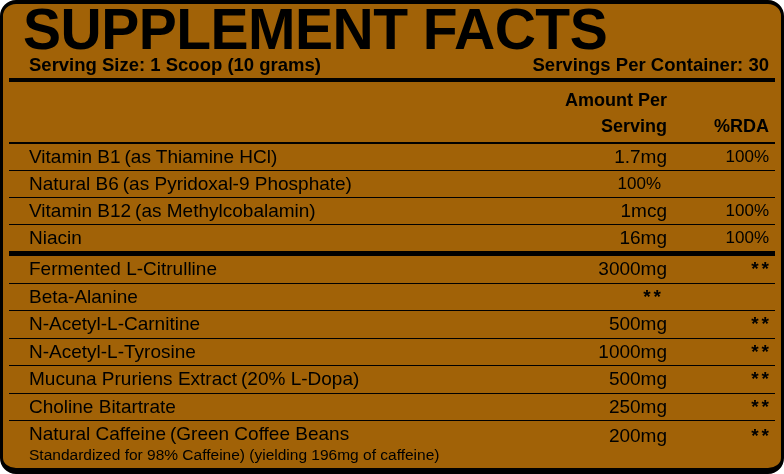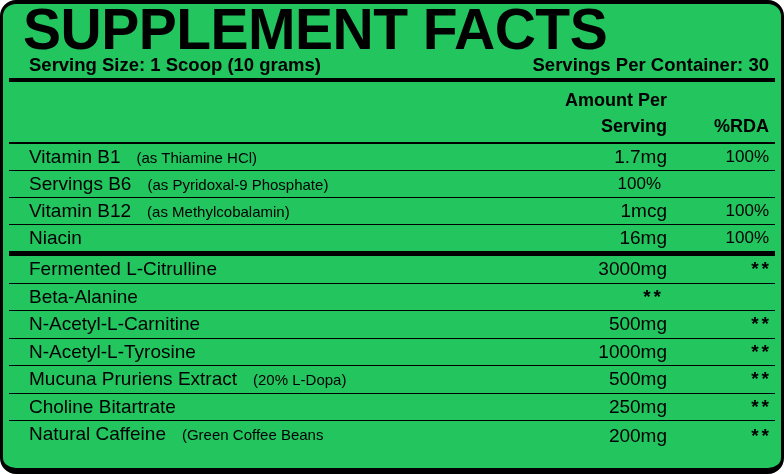--- a/index.html
+++ b/index.html
@@ -1,20 +1,20 @@
 <!DOCTYPE html>
 <html><head>
 <meta charset="utf-8">
 <style>
   html,body{margin:0;padding:0;background:#ffffff;}
   body{width:784px;height:474px;position:relative;font-family:"Liberation Sans",sans-serif;color:#000;}
   .label{
     position:absolute;inset:0;box-sizing:border-box;
     border:3px solid #000;border-top-width:4px;border-bottom-width:6px;
-    border-radius:16px;background:#22c55e;overflow:hidden;
+    border-radius:16px;background:#a16207;overflow:hidden;
   }
   .inner{padding:0 6px;}
   .title{
     font-size:57px;font-weight:bold;line-height:46px;height:46px;
     letter-spacing:-0.5px;margin:2px 0 0 14px;white-space:nowrap;
   }
   .serving-row{
     display:flex;justify-content:space-between;align-items:flex-end;
     font-weight:bold;font-size:18.5px;line-height:19px;
     padding:3px 6px 4px 20px;border-bottom:4px solid #000;gap:48px;
@@ -30,21 +30,21 @@
     display:grid;grid-template-columns:1fr 120px 108px;align-items:center;
     height:26px;border-bottom:1.5px solid #000;font-size:19px;
   }
   .section-vitamins .row{height:26px;}
   .section-actives .row{height:26.5px;}
   .row:last-child{border-bottom:none;}
   .section-vitamins{border-bottom:5px solid #000;}
   .section-actives{border-bottom:3px solid #000;}
   .cell.name{padding-left:20px;white-space:nowrap;}
   .nm{font-size:19px;margin-top:8px;}
-  .dt{font-size:15px;margin-left:16px;}
+  .dt{font-size:19px;margin-left:4px;}
   .dt2{font-size:15.5px;line-height:20px;}
   .cell.amount{text-align:right;font-size:19px;}
   .cell.rda{text-align:right;padding-right:6px;font-size:17px;}
   .cell.rda.ast{font-size:19px;letter-spacing:3px;font-weight:bold;padding-right:3px;}
   .row.multiline{height:57px;align-items:start;padding-top:2px;}
   .row.multiline .cell.amount,.row.multiline .cell.rda{margin-top:2px;}
   .row.multiline .cell.name{line-height:22px;}
   .footnote{font-size:17px;padding:4px 0 0 3px;line-height:19px;}
 </style>
 </head>
@@ -70,21 +70,21 @@
         <div class="row">
     <div class="cell name">
       <span class="nm">Vitamin B1</span><span class="dt">(as Thiamine HCl)</span>
       
     </div>
     <div class="cell amount">1.7mg</div>
     <div class="cell rda">100%</div>
   </div>
         <div class="row">
     <div class="cell name">
-      <span class="nm">Servings B6</span><span class="dt">(as Pyridoxal-9 Phosphate)</span>
+      <span class="nm">Natural B6</span><span class="dt">(as Pyridoxal-9 Phosphate)</span>
       
     </div>
     <div class="cell rda">100%</div>
   </div>
         <div class="row">
     <div class="cell name">
       <span class="nm">Vitamin B12</span><span class="dt">(as Methylcobalamin)</span>
       
     </div>
     <div class="cell amount">1mcg</div>
@@ -144,20 +144,21 @@
     <div class="cell name">
       <span class="nm">Choline Bitartrate</span>
       
     </div>
     <div class="cell amount">250mg</div>
     <div class="cell rda ast">**</div>
   </div>
         <div class="row multiline">
     <div class="cell name">
       <span class="nm">Natural Caffeine</span><span class="dt">(Green Coffee Beans</span>
+      <div class="dt2">Standardized for 98% Caffeine) (yielding 196mg of caffeine)</div>
     </div>
     <div class="cell amount">200mg</div>
     <div class="cell rda ast">**</div>
   </div>
       </div>
 
     <div class="footnote">*Recommended Daily Allowance (RDA) value not established.</div>
 
   </div>
 </div>

